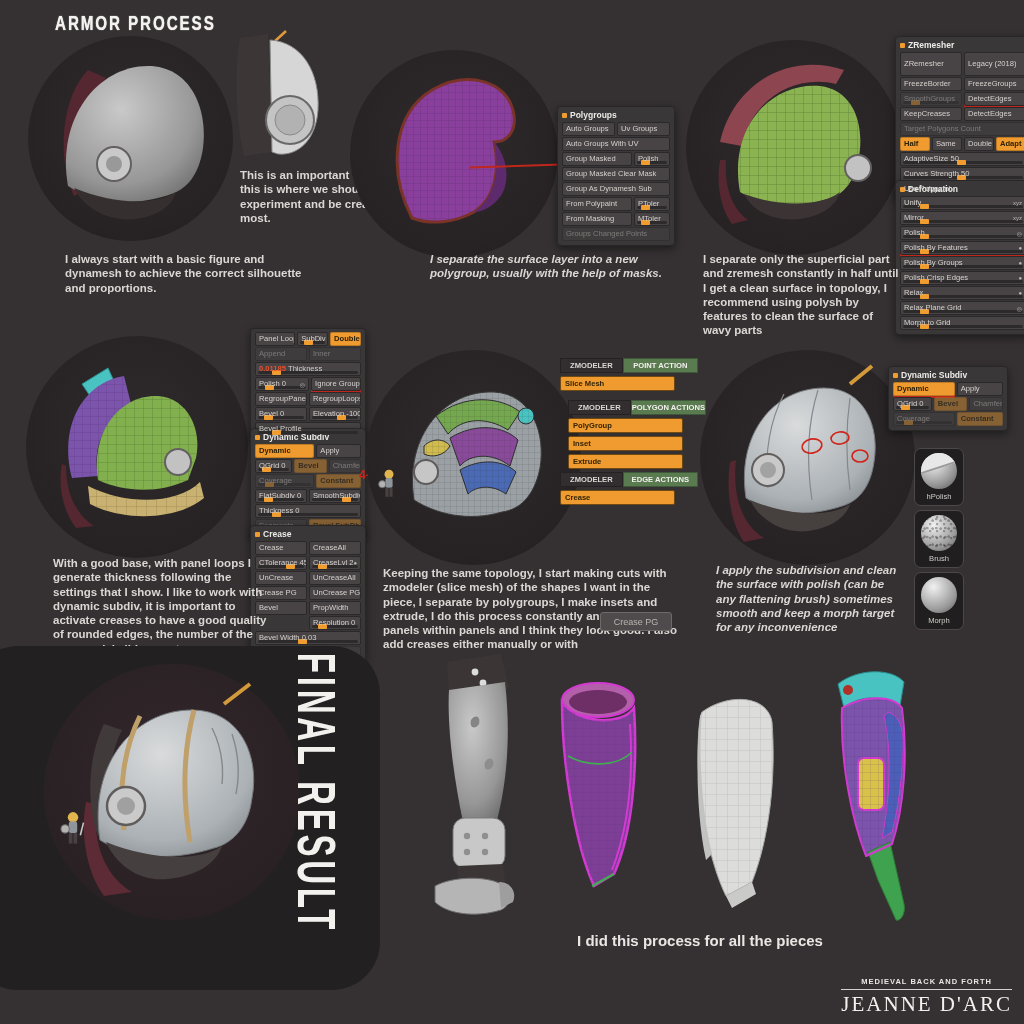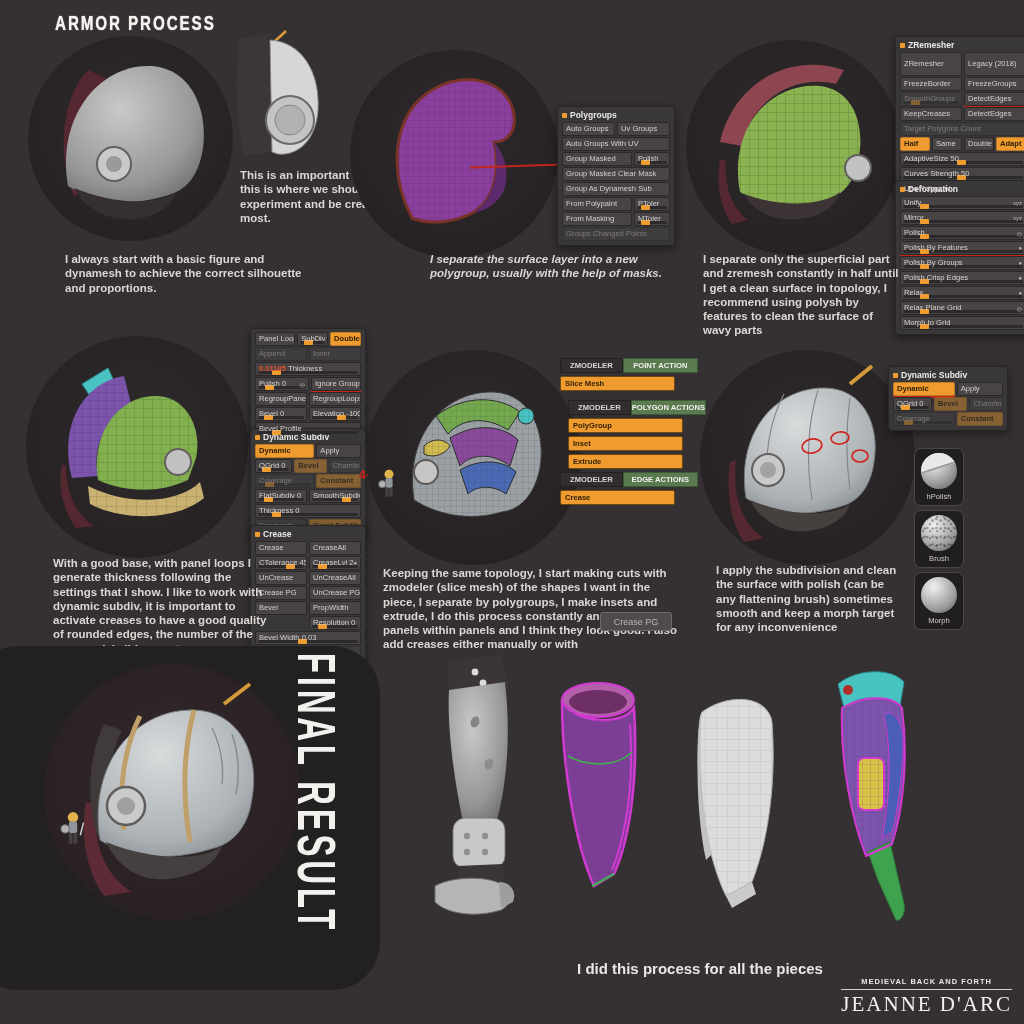--- a/index.html
+++ b/index.html
@@ -728,21 +728,21 @@
     <div class="blab">hPolish</div>
   </div>
   <div class="thumb" style="left:914px;top:510px;">
     <div class="sph noise"></div>
     <div class="blab">Brush</div>
   </div>
   <div class="thumb" style="left:914px;top:572px;">
     <div class="sph"></div>
     <div class="blab">Morph</div>
   </div>
-  <div class="cap" style="left:716px;top:563px;width:190px;">I apply the subdivision and clean the surface with polish (can be any flattening brush) sometimes smooth and keep a morph target for any inconvenience</div>
+  <div class="cap" style="left:716px;top:563px;width:190px;font-style:italic;">I apply the subdivision and clean the surface with polish (can be any flattening brush) sometimes smooth and keep a morph target for any inconvenience</div>
 
   <div class="final-box" style="left:-30px;top:646px;width:410px;height:344px;"></div>
   <div class="circle" style="left:44px;top:664px;width:256px;height:256px;background:radial-gradient(circle at 50% 42%, #33282b 0%, #2a2124 70%, #241d1f 100%);">
     <svg viewBox="0 0 256 256">
       <path d="M52,140 C48,184 64,214 88,228 L60,232 C42,208 36,168 42,138Z" fill="#5c2b35"></path>
       <path d="M60,60 C44,92 42,140 54,172 L72,164 C62,132 64,92 78,66Z" fill="#403a3b"></path>
       <path d="M56,176 C44,100 90,46 148,46 C196,46 216,92 208,134 C204,166 186,180 170,184 C126,198 84,194 56,176Z" fill="url(#gLit)" stroke="#75797c"></path>
       <path d="M96,52 C80,84 74,126 80,166 M150,46 C140,84 138,130 146,178" fill="none" stroke="#bfa06a" stroke-width="5"></path>
       <path d="M168,64 C176,80 180,100 178,120 M188,70 C194,88 196,110 192,130" fill="none" stroke="#84888c" stroke-width="1.4"></path>
       <path d="M62,178 C106,196 156,198 178,182 C172,200 152,212 124,215 C94,218 72,200 62,178Z" fill="#45403f"></path>
@@ -803,20 +803,20 @@
       <path d="M32,24 C52,8 86,8 98,22 L94,46 C72,34 52,36 38,48Z" fill="#49c2c2" stroke="#2a8f8f"></path>
       <circle cx="42" cy="30" r="5" fill="#b03028"></circle>
       <path d="M36,48 C60,34 88,36 96,48 C102,94 98,148 86,184 L60,196 C46,160 34,102 36,48Z" fill="#7a55ab" stroke="#d23ad2" stroke-width="2"></path>
       <path d="M82,52 C92,56 98,64 97,90 C96,120 92,150 86,172 L76,178 C84,140 86,90 78,56Z" fill="#4a5fb8" stroke="#d23ad2"></path>
       <rect x="52" y="98" width="26" height="52" rx="6" fill="#d8c24a" stroke="#d23ad2" stroke-width="2"></rect>
       <path d="M36,48 C60,34 88,36 96,48 C102,94 98,148 86,184 L60,196 C46,160 34,102 36,48Z" fill="url(#gpPu)" opacity="0.4"></path>
       <path d="M62,192 L84,182 L98,244 C100,254 94,262 90,260 L72,220Z" fill="#3fa24e" stroke="#2e7a38"></path>
       <path d="M60,196 L86,184" stroke="#d23ad2" stroke-width="2"></path>
     </svg>
   </div>
-  <div class="cap big" style="left:555px;top:960px;width:290px;text-align:center;">I did this process for all the pieces</div>
+  <div class="cap big" style="left:555px;top:932px;width:290px;text-align:center;">I did this process for all the pieces</div>
 
   <div class="brand-wrap" style="right:12px;top:977px;">
     <div class="brand-top">MEDIEVAL BACK AND FORTH</div>
     <div class="brand-name">JEANNE D'ARC</div>
   </div>
 
 </div>
 
 </body></html>

